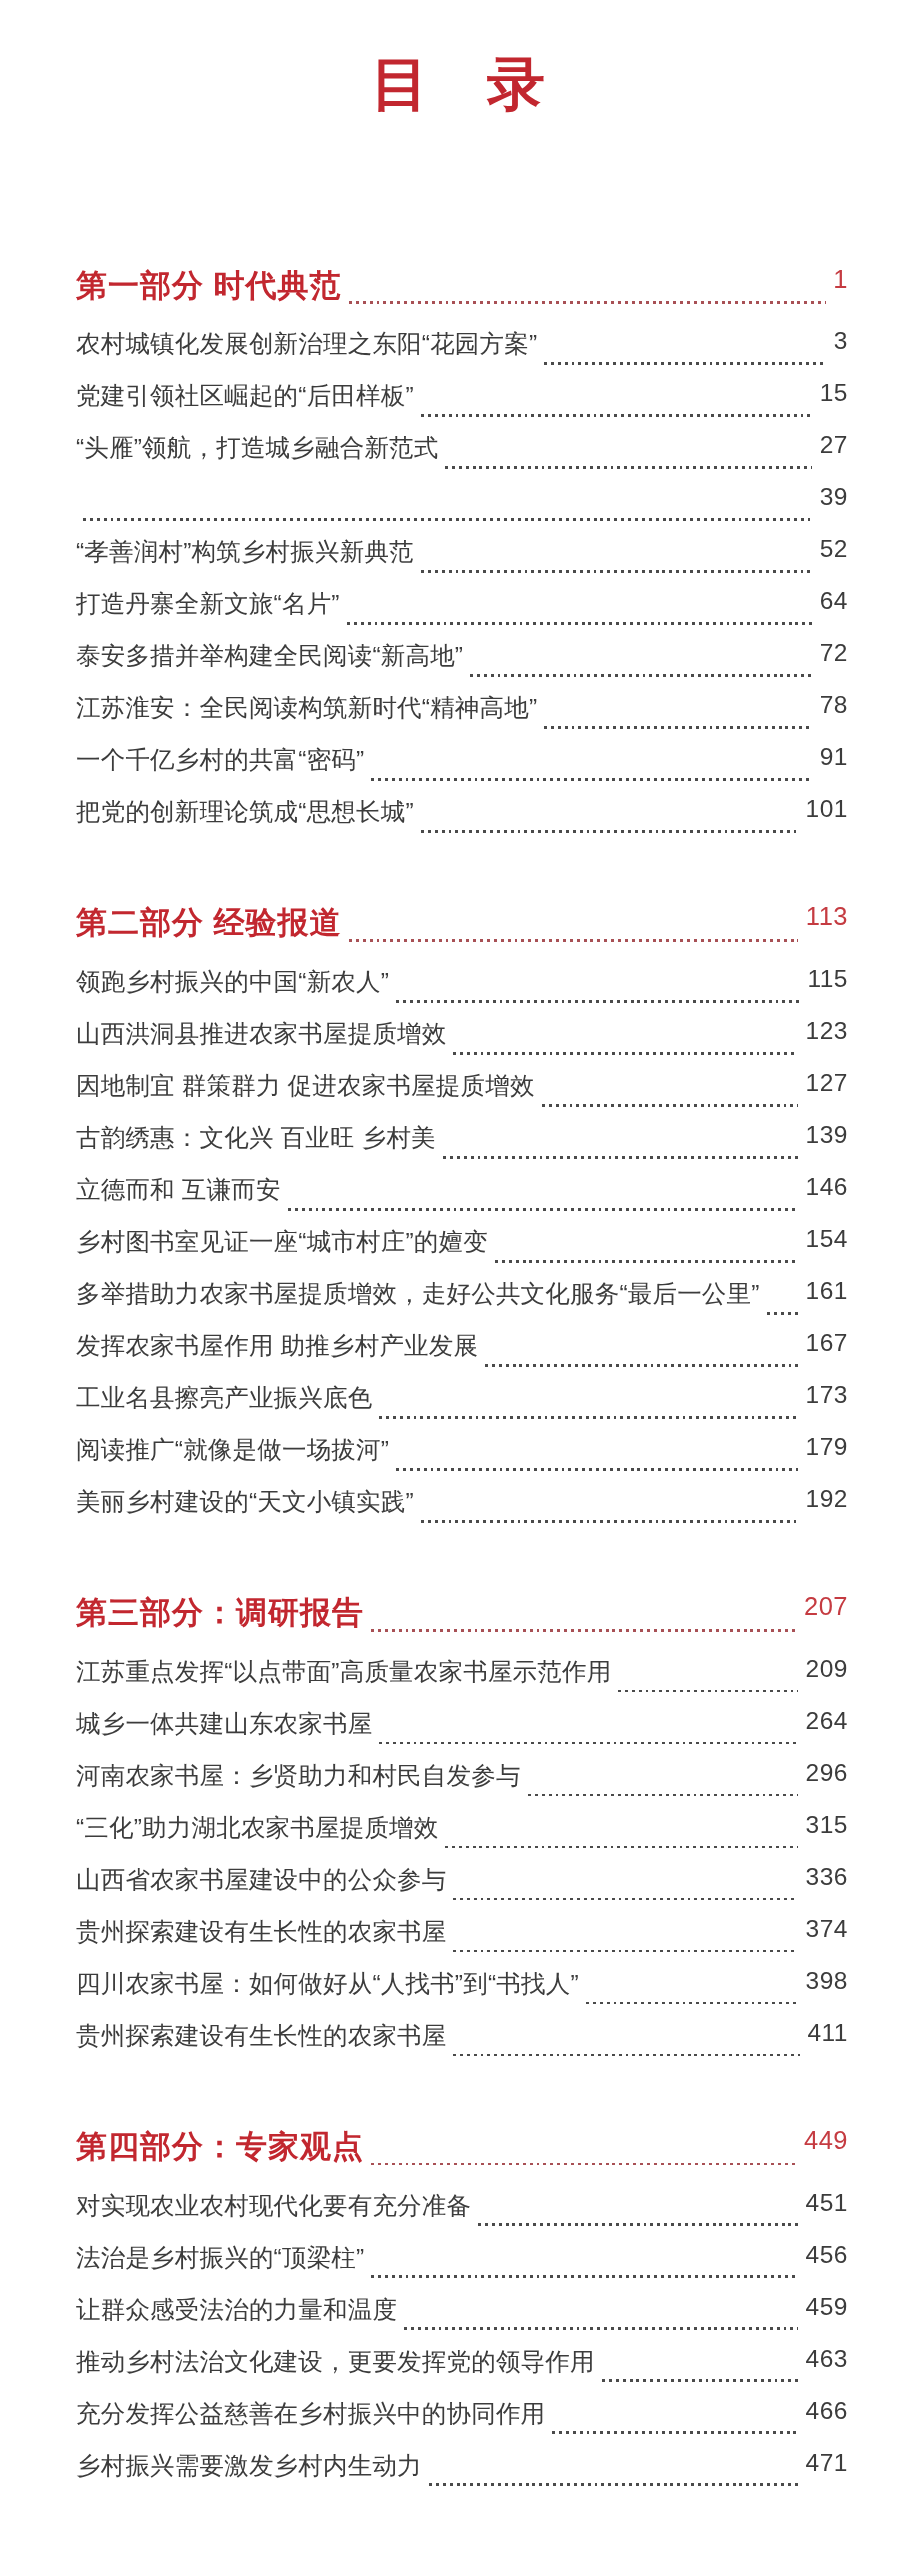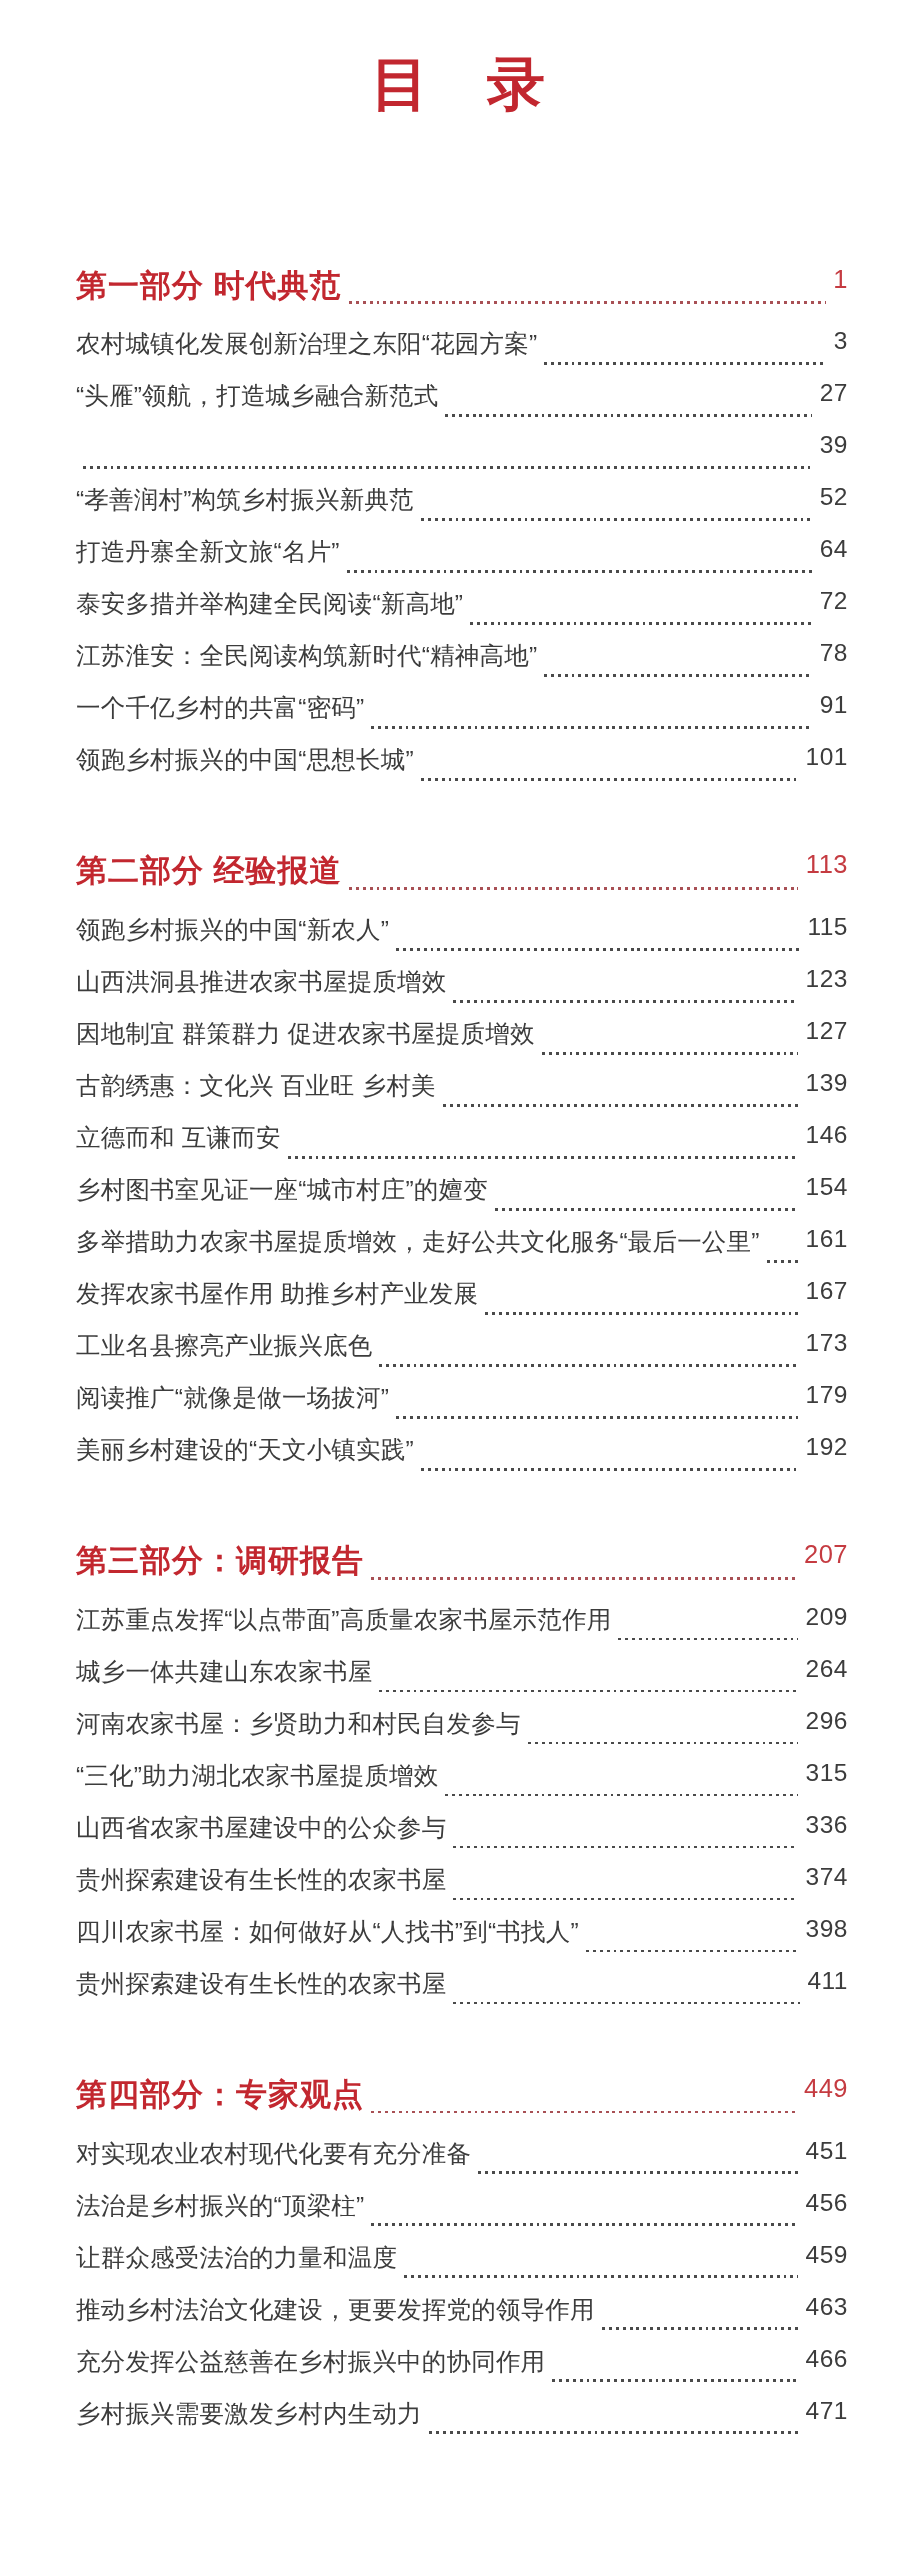--- a/index.html
+++ b/index.html
@@ -88,20 +88,25 @@
       <span class="leader"></span>
       <span class="pagenum">1</span>
     </div>
     <div class="entries">
   <div class="row entry-row">
     <span class="entry-text">农村城镇化发展创新治理之东阳“花园方案”</span>
     <span class="leader"></span>
     <span class="pagenum">3</span>
   </div>
 
+  <div class="row entry-row">
+    <span class="entry-text">党建引领社区崛起的“后田样板”</span>
+    <span class="leader"></span>
+    <span class="pagenum">15</span>
+  </div>
 
   <div class="row entry-row">
     <span class="entry-text">“头雁”领航，打造城乡融合新范式</span>
     <span class="leader"></span>
     <span class="pagenum">27</span>
   </div>
 
   <div class="row entry-row">
     <span class="leader"></span>
     <span class="pagenum">39</span>
@@ -131,21 +136,21 @@
     <span class="pagenum">78</span>
   </div>
 
   <div class="row entry-row">
     <span class="entry-text">一个千亿乡村的共富“密码”</span>
     <span class="leader"></span>
     <span class="pagenum">91</span>
   </div>
 
   <div class="row entry-row">
-    <span class="entry-text">领跑乡村振兴的中国“思想长城”</span>
+    <span class="entry-text">把党的创新理论筑成“思想长城”</span>
     <span class="leader"></span>
     <span class="pagenum">101</span>
   </div>
 </div>
   </section>
 
   <section class="toc-section">
     <div class="row heading-row">
       <span class="heading-text">第二部分 经验报道</span>
       <span class="leader"></span>

